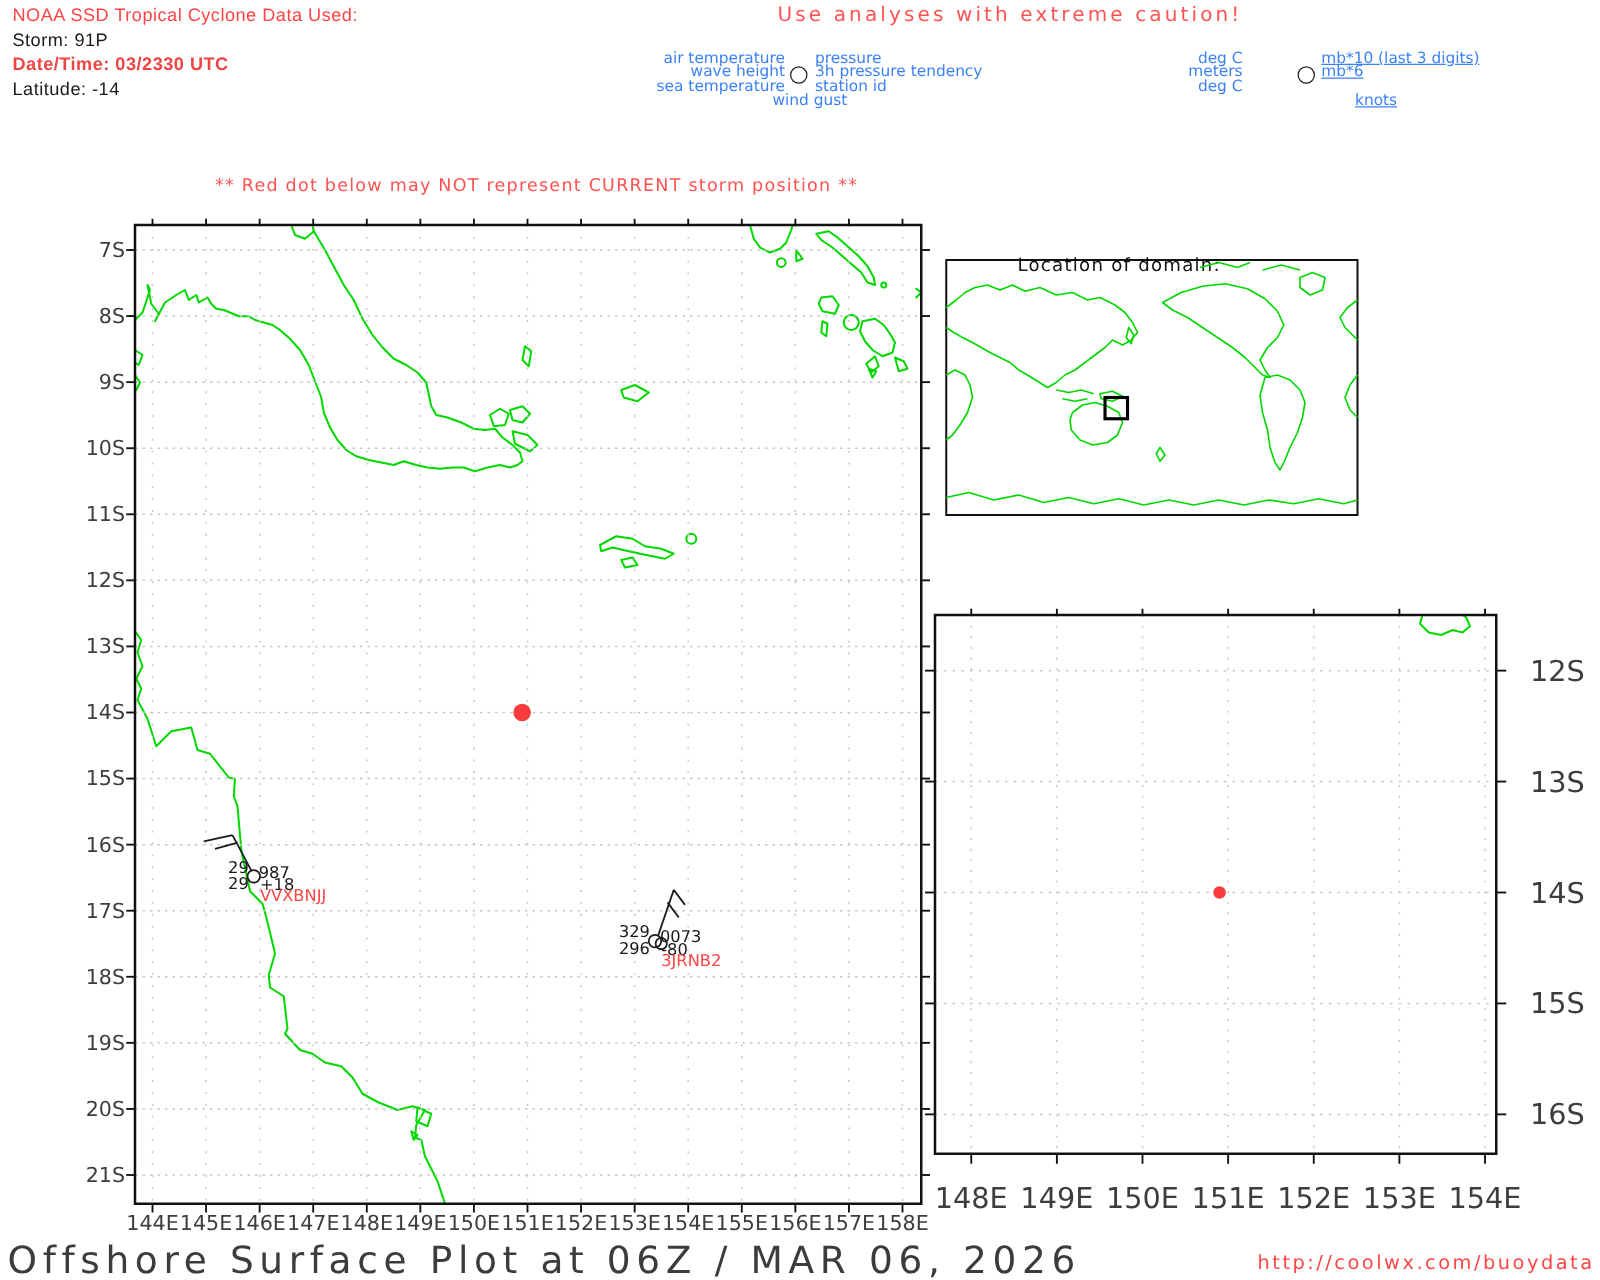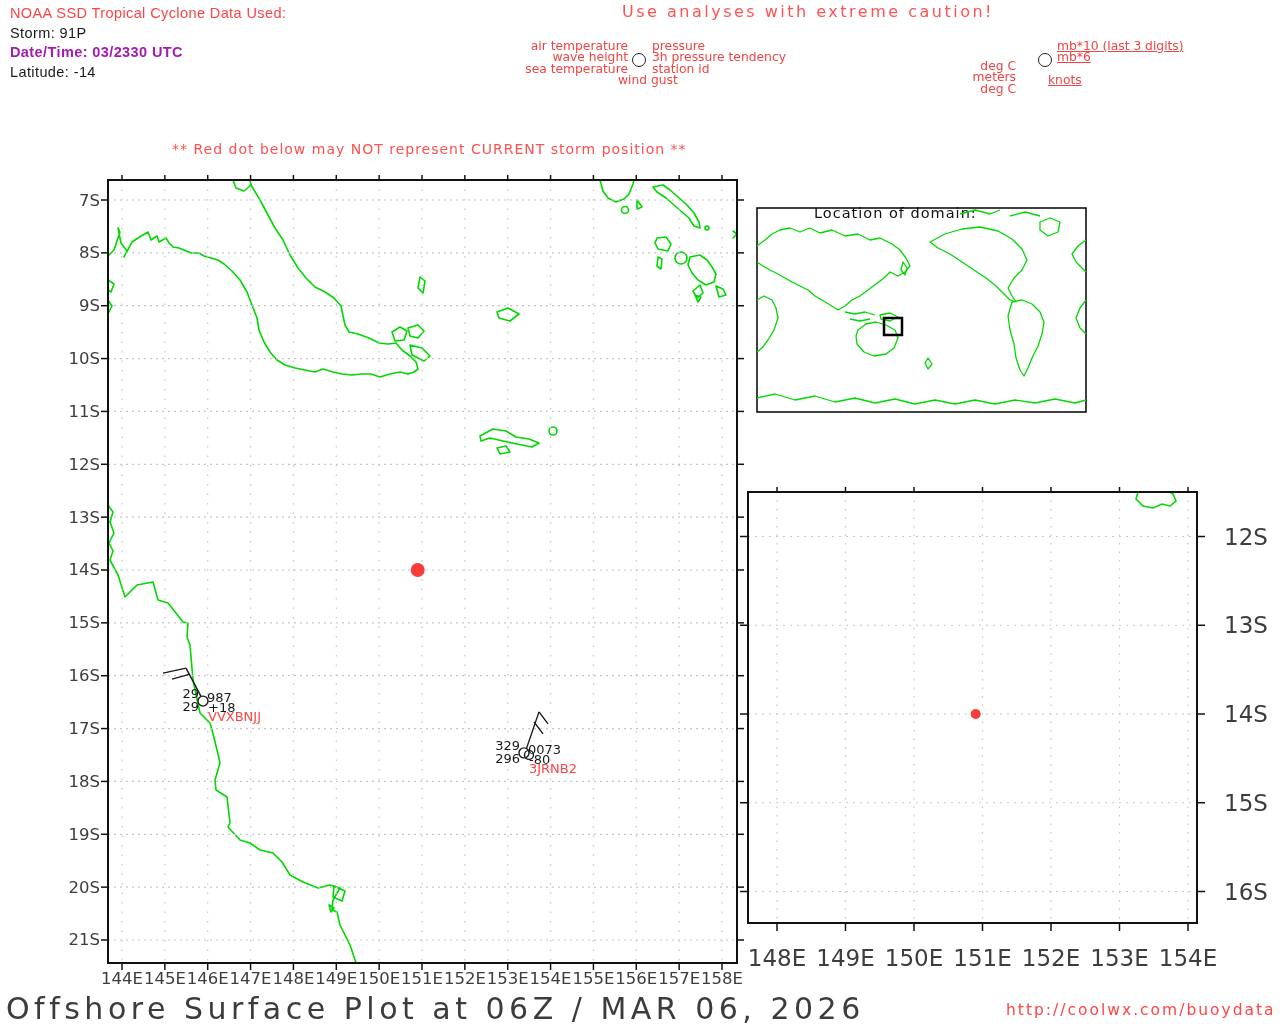--- a/index.html
+++ b/index.html
@@ -2,32 +2,32 @@
 <html><head>
 <meta charset="utf-8">
 <style>
   html,body{margin:0;padding:0;background:#ffffff;}
   #page{position:relative;width:1280px;height:1024px;background:#fff;overflow:hidden;
         font-family:"Liberation Sans",sans-serif;}
   .abs{position:absolute;}
   
   #storm-info{left:10px;top:4px;font-size:14.5px;line-height:19.5px;color:#1a1a1a;letter-spacing:.4px;}
   .red{color:#ff4343;}
-  .redbold{color:#a21caf;font-weight:bold;}
+  .redbold{color:#ef4444;font-weight:bold;}
   
   #caution{left:622px;top:2px;font-size:16px;letter-spacing:2.5px;color:#ff5252;
            font-family:"DejaVu Sans",sans-serif;}
   
-  .legend{font-family:"DejaVu Sans",sans-serif;font-size:12.3px;line-height:11.3px;color:#ef4444;}
+  .legend{font-family:"DejaVu Sans",sans-serif;font-size:12.3px;line-height:11.3px;color:#3b82f6;}
   #leg1-left{left:478px;top:41px;width:150px;text-align:right;}
   #leg1-right{left:652px;top:41px;}
   #leg1-gust{left:618px;top:75px;}
-  #leg2-left{left:916px;top:41px;width:100px;text-align:right;margin-top:20px;}
+  #leg2-left{left:894px;top:41px;width:100px;text-align:right;}
   #leg2-right{left:1057px;top:41px;text-decoration:underline;}
-  #leg2-knots{left:1048px;top:75px;text-decoration:underline;}
+  #leg2-knots{left:1084px;top:75px;text-decoration:underline;}
   .leg-circle{position:absolute;width:12px;height:12px;border:1.4px solid #222;border-radius:50%;}
   #leg1-circle{left:632px;top:53px;}
   #leg2-circle{left:1038px;top:53px;}
   
   #warning{left:172px;top:141px;font-size:14px;letter-spacing:1px;color:#ff5050;
            font-family:"DejaVu Sans",sans-serif;}
   
   #world-title{left:814px;top:171px;font-size:14.5px;letter-spacing:1px;color:#111;
            font-family:"DejaVu Sans",sans-serif;margin-top:34px;}
   

